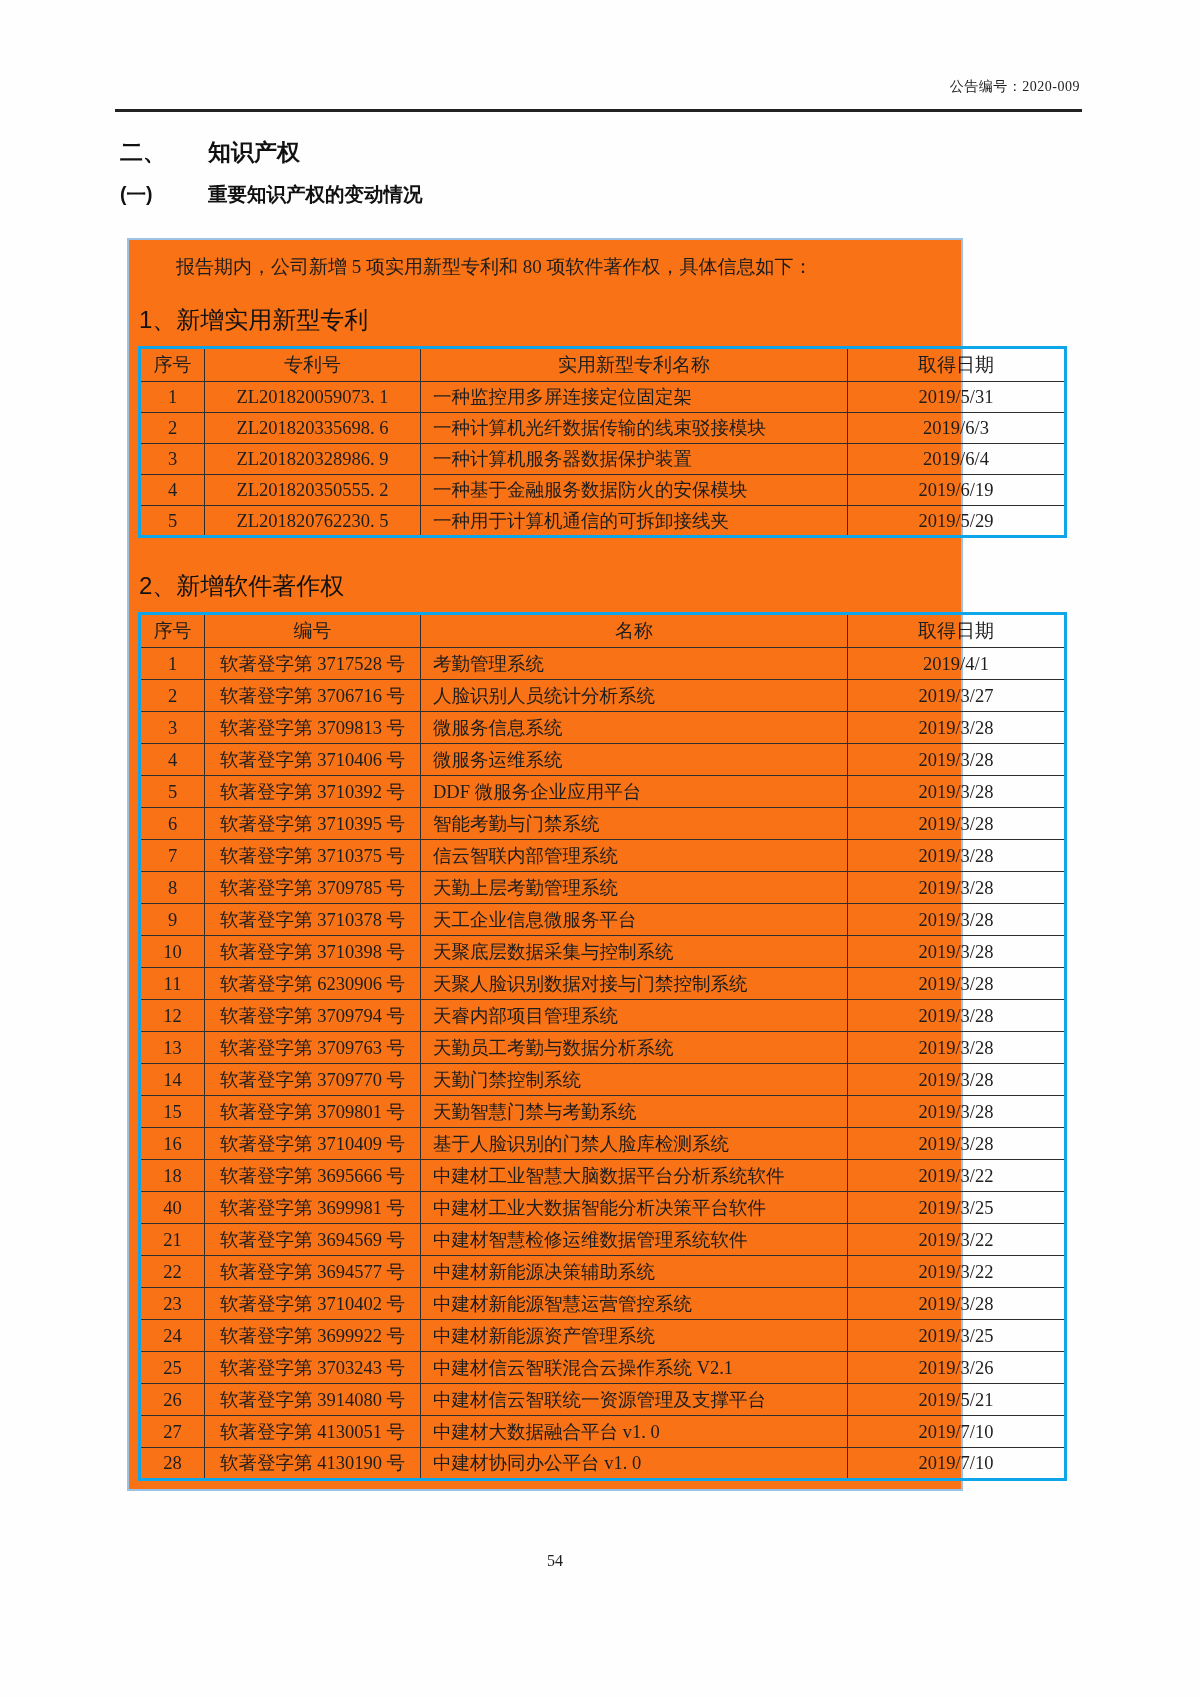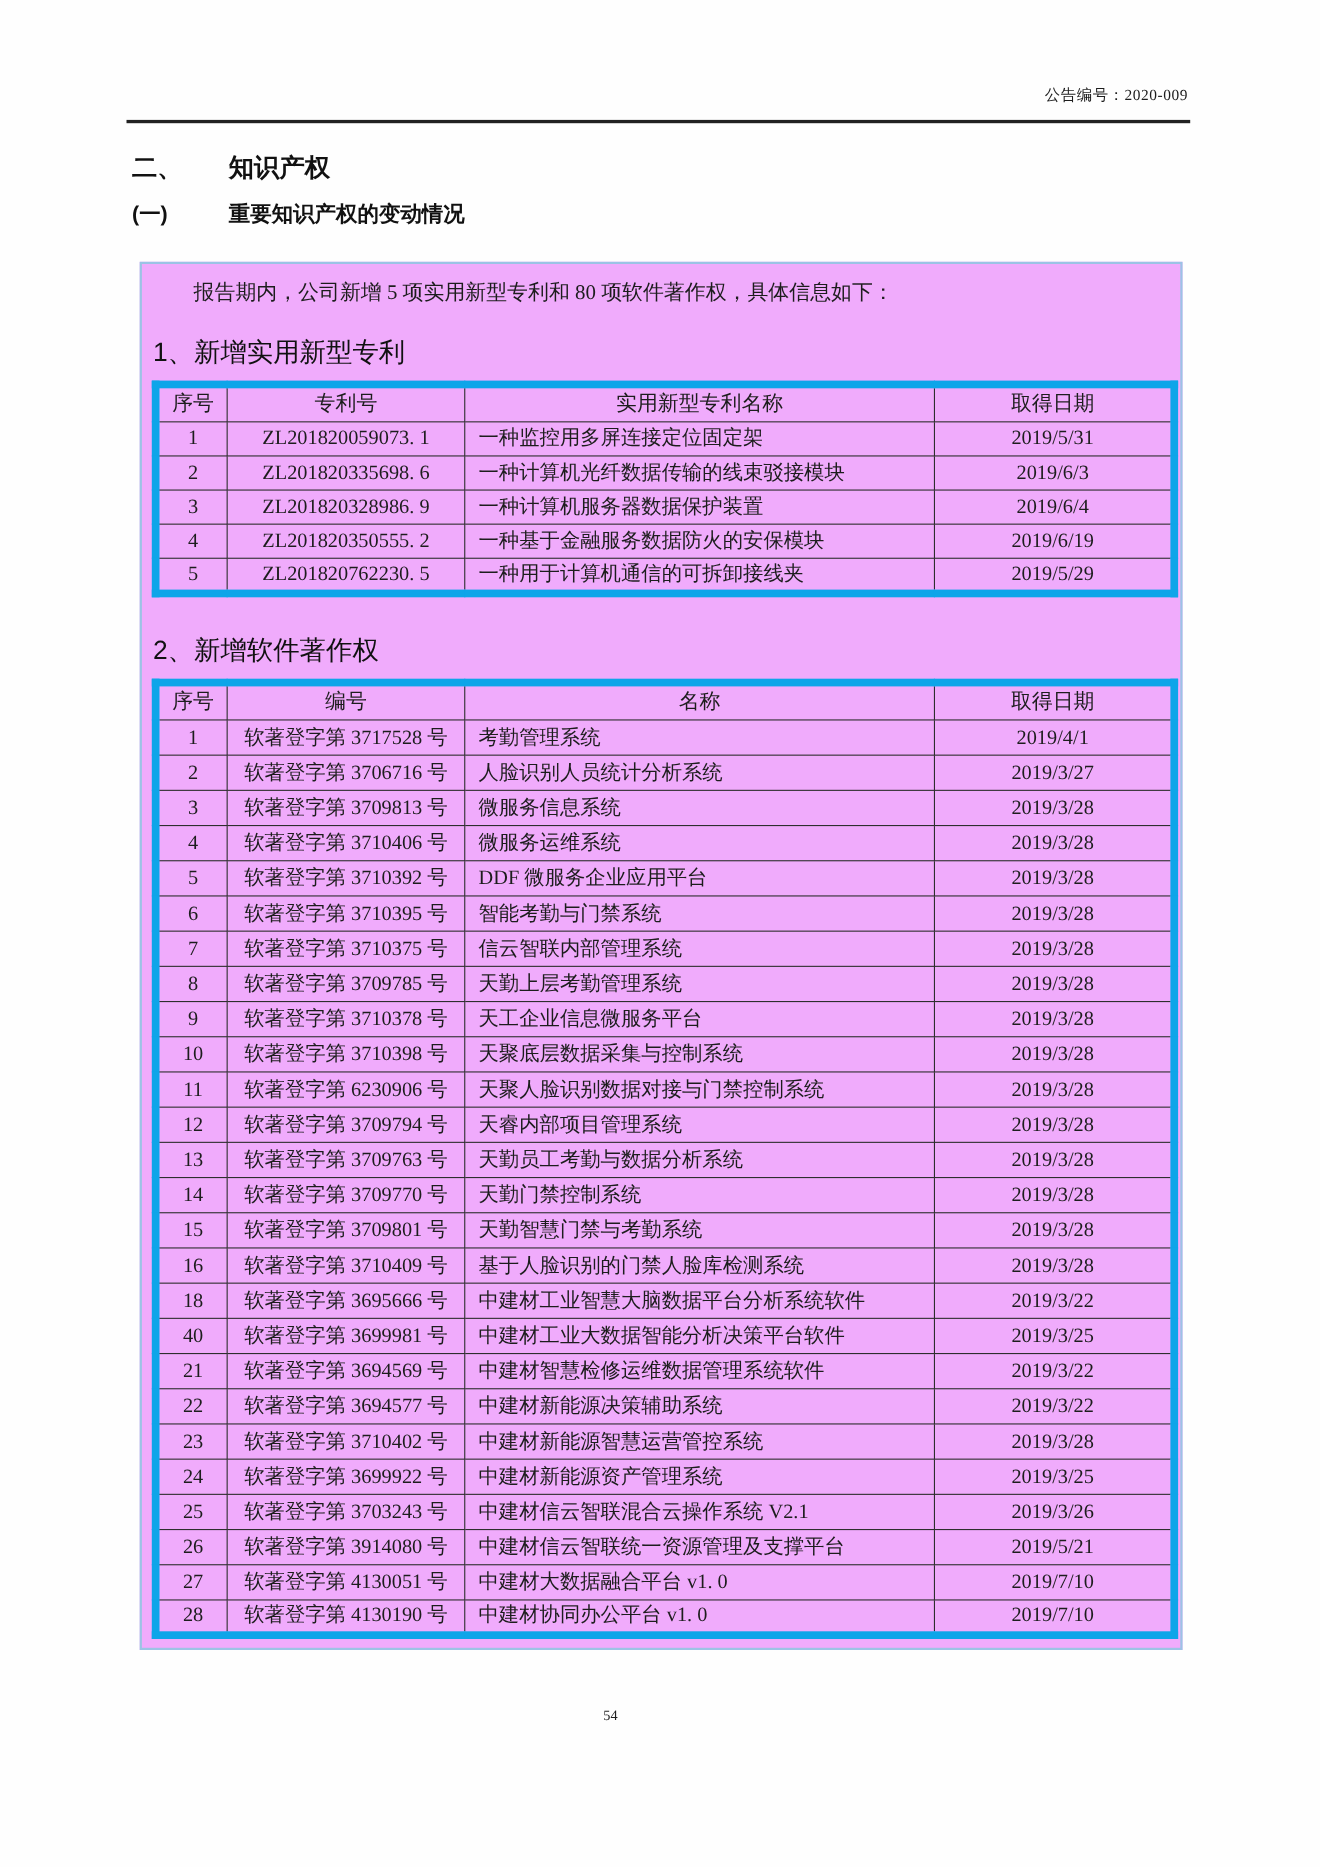--- a/index.html
+++ b/index.html
@@ -33,42 +33,42 @@
   .h1 .hnum { width:88px; }
   .h2 {
     position:absolute; top:181px; left:120px;
     display:flex;
     font-family:"Liberation Sans","DejaVu Sans",sans-serif;
     font-weight:bold; font-size:19.5px; color:#111;
   }
   .h2 .hnum { width:88px; }
   .content-box {
     position:absolute; top:238px; left:127px;
-    width:948px; box-sizing:border-box;
+    width:836px; box-sizing:border-box;
     border:2px solid #9cc3e5;
-    background:#f0abfc;
+    background:#f97316;
     padding:10px 8px 8px 9px;
   }
   .intro {
     font-size:19px; line-height:26px;
     text-indent:38px;
     margin:4px 0 0 0;
   }
   .sec-label {
     margin:24px 0 0 1px;
     font-family:"Liberation Sans","DejaVu Sans",sans-serif;
     font-weight:normal; font-size:24px; color:#111;
   }
   .sec-label.sec2 { margin-top:32px; }
   table.t {
     border-collapse:collapse;
     table-layout:fixed;
     width:926px;
     margin:10px auto 0 auto;
-    border:7px solid #0ea5e9;
+    border:3px solid #0ea5e9;
     font-size:18.5px;
     color:#1d1d1d;
   }
   .t th, .t td {
     border:1px solid #2e2e2e;
     box-sizing:border-box;
     text-align:center;
     font-weight:normal;
     padding:2px 4px;
     line-height:24px;
@@ -79,21 +79,21 @@
   .t td { height:31px; }
   .t td.c2 { text-align:left; padding-left:12px; }
   table.t2 td { height:32px; }
   col.w0 { width:65px; }
   col.w1 { width:216px; }
   col.w2 { width:427px; }
   col.w3 { width:218px; }
   .page-num {
     position:absolute; top:1552px; left:0;
     width:1110px; text-align:center;
-    font-size:13px;
+    font-size:16px;
   }
 </style>
 </head>
 <body>
 
 <div class="page">
 
   <div class="doc-number">公告编号：2020-009</div>
 
   <div class="header-rule"></div>

